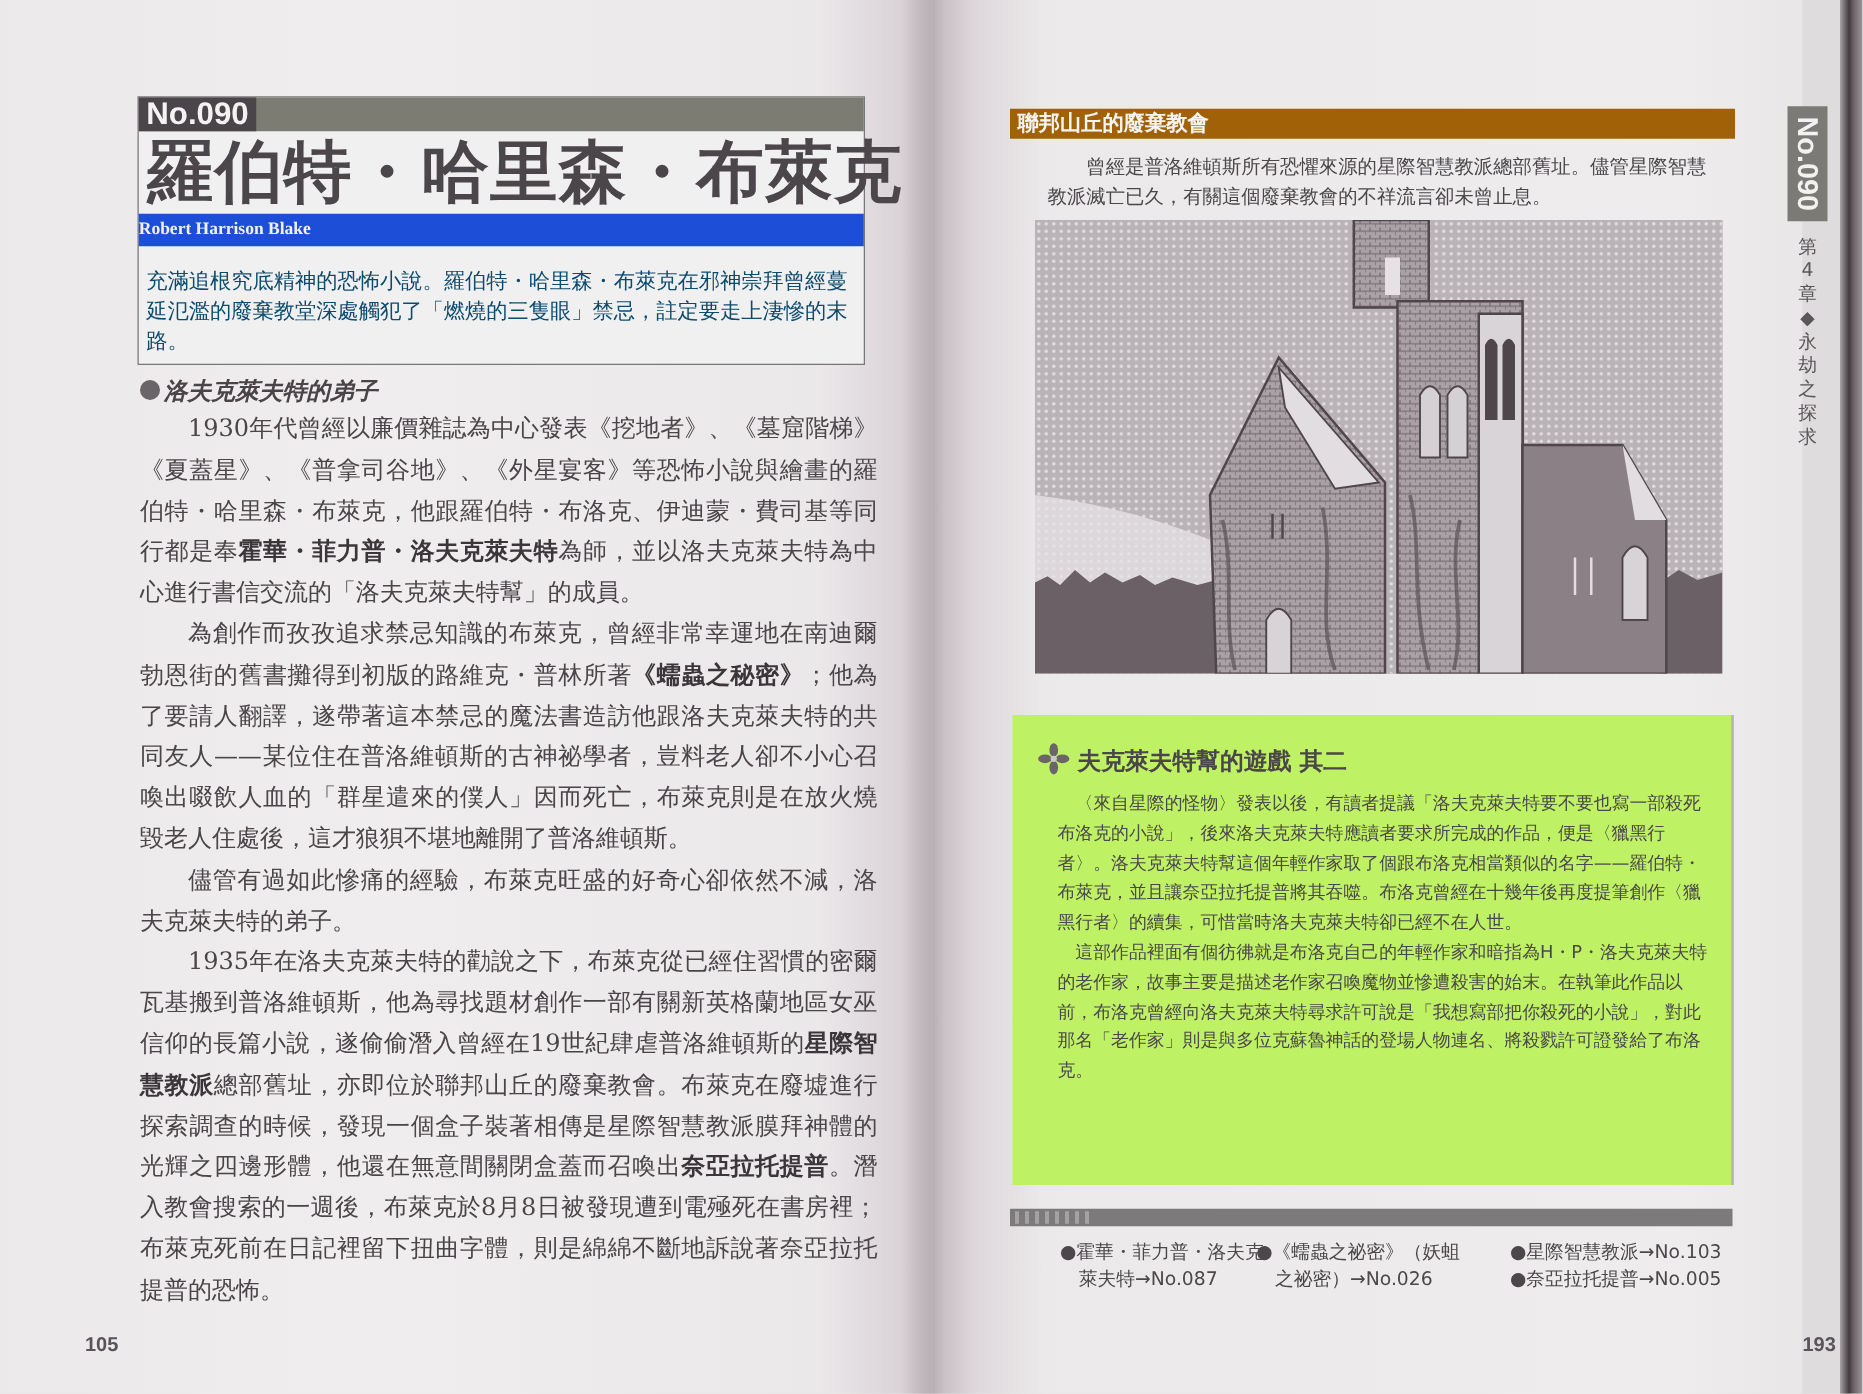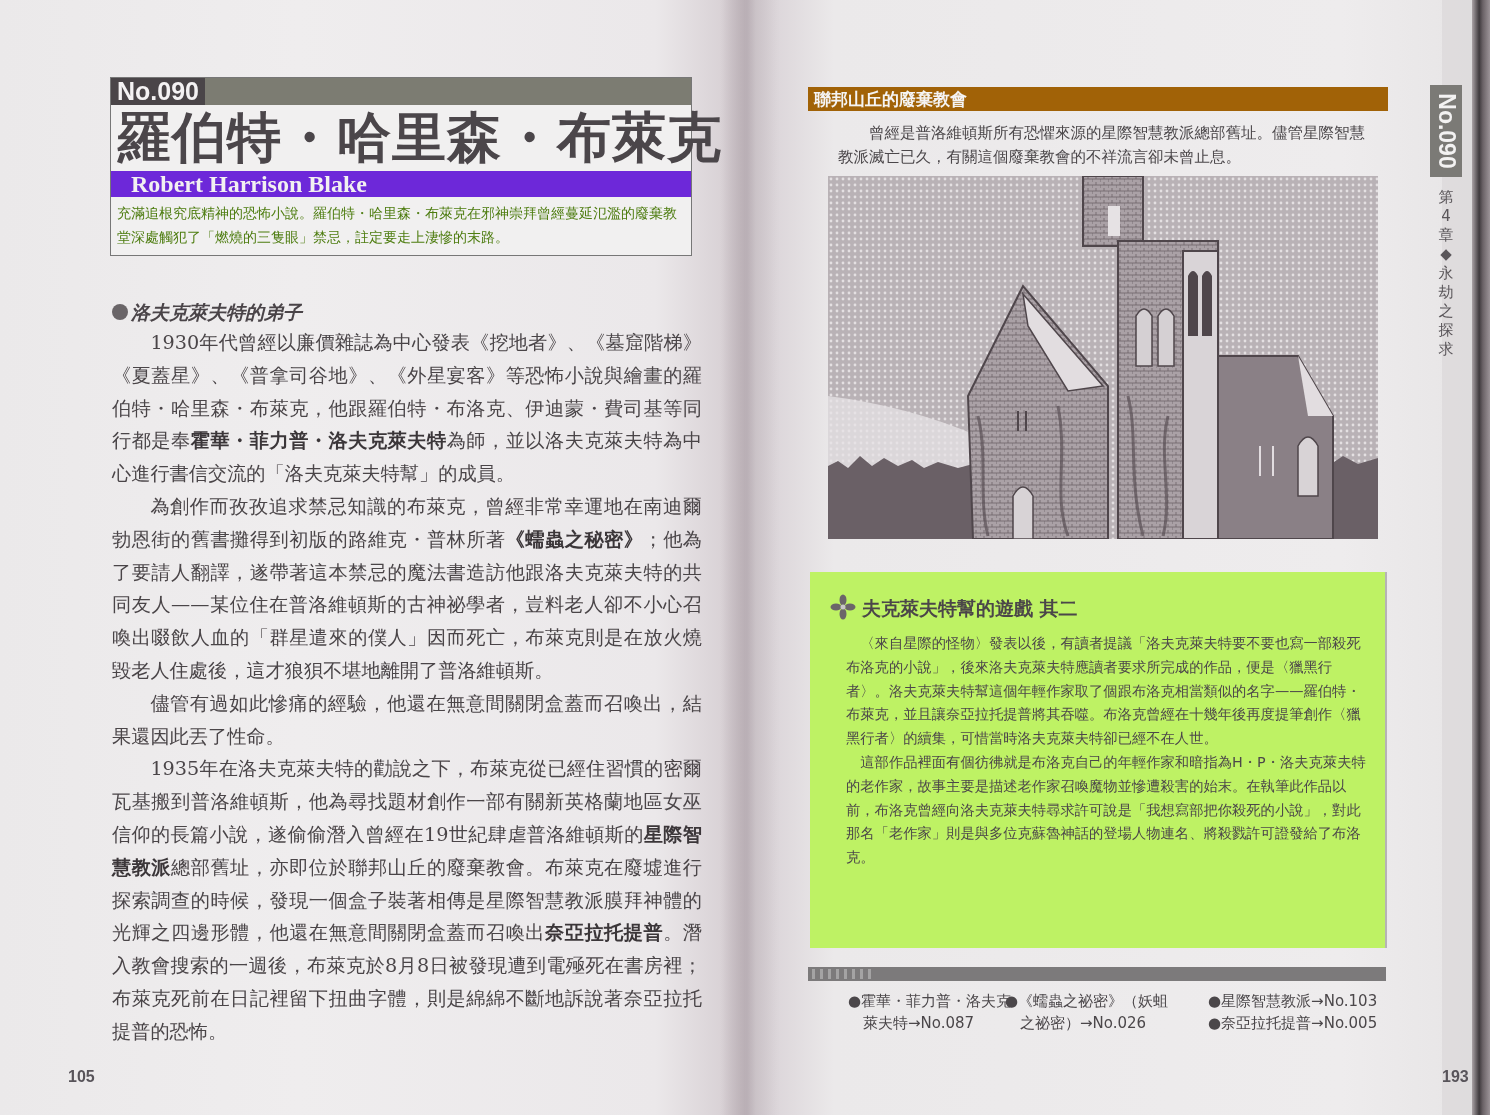--- a/index.html
+++ b/index.html
@@ -12,22 +12,22 @@
   .page { position:absolute; top:0; height:1115px; }
   .page-left { left:0; width:745px; background:linear-gradient(to right,#ebe9ea 0%,#efedee 40%,#ebe8ea 88%,#d9d2d6 97%,#c8bfc4 100%); }
   .page-right { left:745px; width:745px; background:linear-gradient(to right,#c9c1c6 0%,#dcd6da 4%,#ebe9ea 12%,#eeeced 80%,#e6e4e5 100%); }
   .gutter-shadow { position:absolute; left:720px; top:0; width:60px; height:1115px; background:linear-gradient(to right,rgba(190,180,186,0) 0%,rgba(175,163,170,0.6) 45%,rgba(195,186,191,0.4) 60%,rgba(220,214,218,0) 100%); }
 
   
   .hdr { position:absolute; left:110px; top:77px; width:580px; border:1px solid #777; background:#f1f0f0; }
   .hdr-num-bar { height:27px; background:#7c7c72; position:relative; }
   .hdr-num { position:absolute; left:0; top:0; height:27px; padding:0 6px; background:#4a4548; color:#f4f2f3; font-family:"Liberation Sans", sans-serif; font-weight:bold; font-size:25px; line-height:27px; }
   .hdr-title { font-size:54px; font-weight:bold; color:#4b464a; line-height:66px; height:66px; padding-left:6px; letter-spacing:1px; white-space:nowrap; }
-  .hdr-en-bar { height:26px; background:#6d28d9; color:#f2f0f1; font-family:"Liberation Serif", serif; font-weight:bold; font-size:24px; line-height:26px; padding-left:20px; }
-  .hdr-summary { padding:4px 6px 6px 6px; font-size:14px; line-height:24px; color:#4d7c0f; }
+  .hdr-en-bar { height:26px; background:#1d4ed8; color:#f2f0f1; font-family:"Liberation Serif", serif; font-weight:bold; font-size:14px; line-height:26px; padding-left:0; }
+  .hdr-summary { padding:16px 6px 6px 6px; font-size:17px; line-height:24px; color:#0c4a6e; }
 
   
   .sec-head { position:absolute; left:112px; top:300px; font-size:19px; font-weight:bold; color:#4a4448;font-style:italic; }
   .sec-head .dot { display:inline-block; width:16px; height:16px; border-radius:50%; background:#6a6568; vertical-align:-1px; margin-right:3px; }
   .body-text { position:absolute; left:112px; top:327px; width:590px; font-family:"DejaVu Serif", serif; font-size:19.2px; line-height:32.8px; color:#4a4548; text-align:justify; }
   .body-text p { margin:0; text-indent:2em; }
   .body-text b { font-family:"DejaVu Sans", sans-serif; font-weight:bold; color:#3b3639; }
 
   .pg-num { position:absolute; font-family:"Liberation Sans", sans-serif; font-weight:bold; font-size:16px; color:#58545a; }
 
@@ -71,21 +71,21 @@
   <div class="hdr-summary">充滿追根究底精神的恐怖小說。羅伯特・哈里森・布萊克在邪神崇拜曾經蔓延氾濫的廢棄教堂深處觸犯了「燃燒的三隻眼」禁忌，註定要走上淒慘的末路。</div>
 </div>
 
 <div class="sec-head">
   <span class="dot"></span><span>洛夫克萊夫特的弟子</span>
 </div>
 
 <div class="body-text" id="body-text">
     <p><span>1930年代曾經以廉價雜誌為中心發表《挖地者》、《墓窟階梯》《夏蓋星》、《普拿司谷地》、《外星宴客》等恐怖小說與繪畫的羅伯特・哈里森・布萊克，他跟羅伯特・布洛克、伊迪蒙・費司基等同行都是奉</span><b>霍華・菲力普・洛夫克萊夫特</b><span>為師，並以洛夫克萊夫特為中心進行書信交流的「洛夫克萊夫特幫」的成員。</span></p>
     <p><span>為創作而孜孜追求禁忌知識的布萊克，曾經非常幸運地在南迪爾勃恩街的舊書攤得到初版的路維克・普林所著</span><b>《蠕蟲之秘密》</b><span>；他為了要請人翻譯，遂帶著這本禁忌的魔法書造訪他跟洛夫克萊夫特的共同友人——某位住在普洛維頓斯的古神祕學者，豈料老人卻不小心召喚出啜飲人血的「群星遣來的僕人」因而死亡，布萊克則是在放火燒毀老人住處後，這才狼狽不堪地離開了普洛維頓斯。</span></p>
-    <p><span>儘管有過如此慘痛的經驗，他還在無意間關閉盒蓋而召喚出，結果還因此丟了性命。</span></p>
+    <p><span>儘管有過如此慘痛的經驗，布萊克旺盛的好奇心卻依然不減，洛夫克萊夫特的弟子。</span></p>
     <p><span>1935年在洛夫克萊夫特的勸說之下，布萊克從已經住習慣的密爾瓦基搬到普洛維頓斯，他為尋找題材創作一部有關新英格蘭地區女巫信仰的長篇小說，遂偷偷潛入曾經在19世紀肆虐普洛維頓斯的</span><b>星際智慧教派</b><span>總部舊址，亦即位於聯邦山丘的廢棄教會。布萊克在廢墟進行探索調查的時候，發現一個盒子裝著相傳是星際智慧教派膜拜神體的光輝之四邊形體，他還在無意間關閉盒蓋而召喚出</span><b>奈亞拉托提普</b><span>。潛入教會搜索的一週後，布萊克於8月8日被發現遭到電殛死在書房裡；布萊克死前在日記裡留下扭曲字體，則是綿綿不斷地訴說著奈亞拉托提普的恐怖。</span></p>
   </div>
 
 <div class="pg-num" style="left:68px; top:1068px;">105</div>
 
 <div class="r-bar">
   <span>聯邦山丘的廢棄教會</span>
 </div>
 <div class="r-caption">
   <span class="ind">曾經是普洛維頓斯所有恐懼來源的星際智慧教派總部舊址。儘管星際智慧教派滅亡已久，有關這個廢棄教會的不祥流言卻未曾止息。</span>

